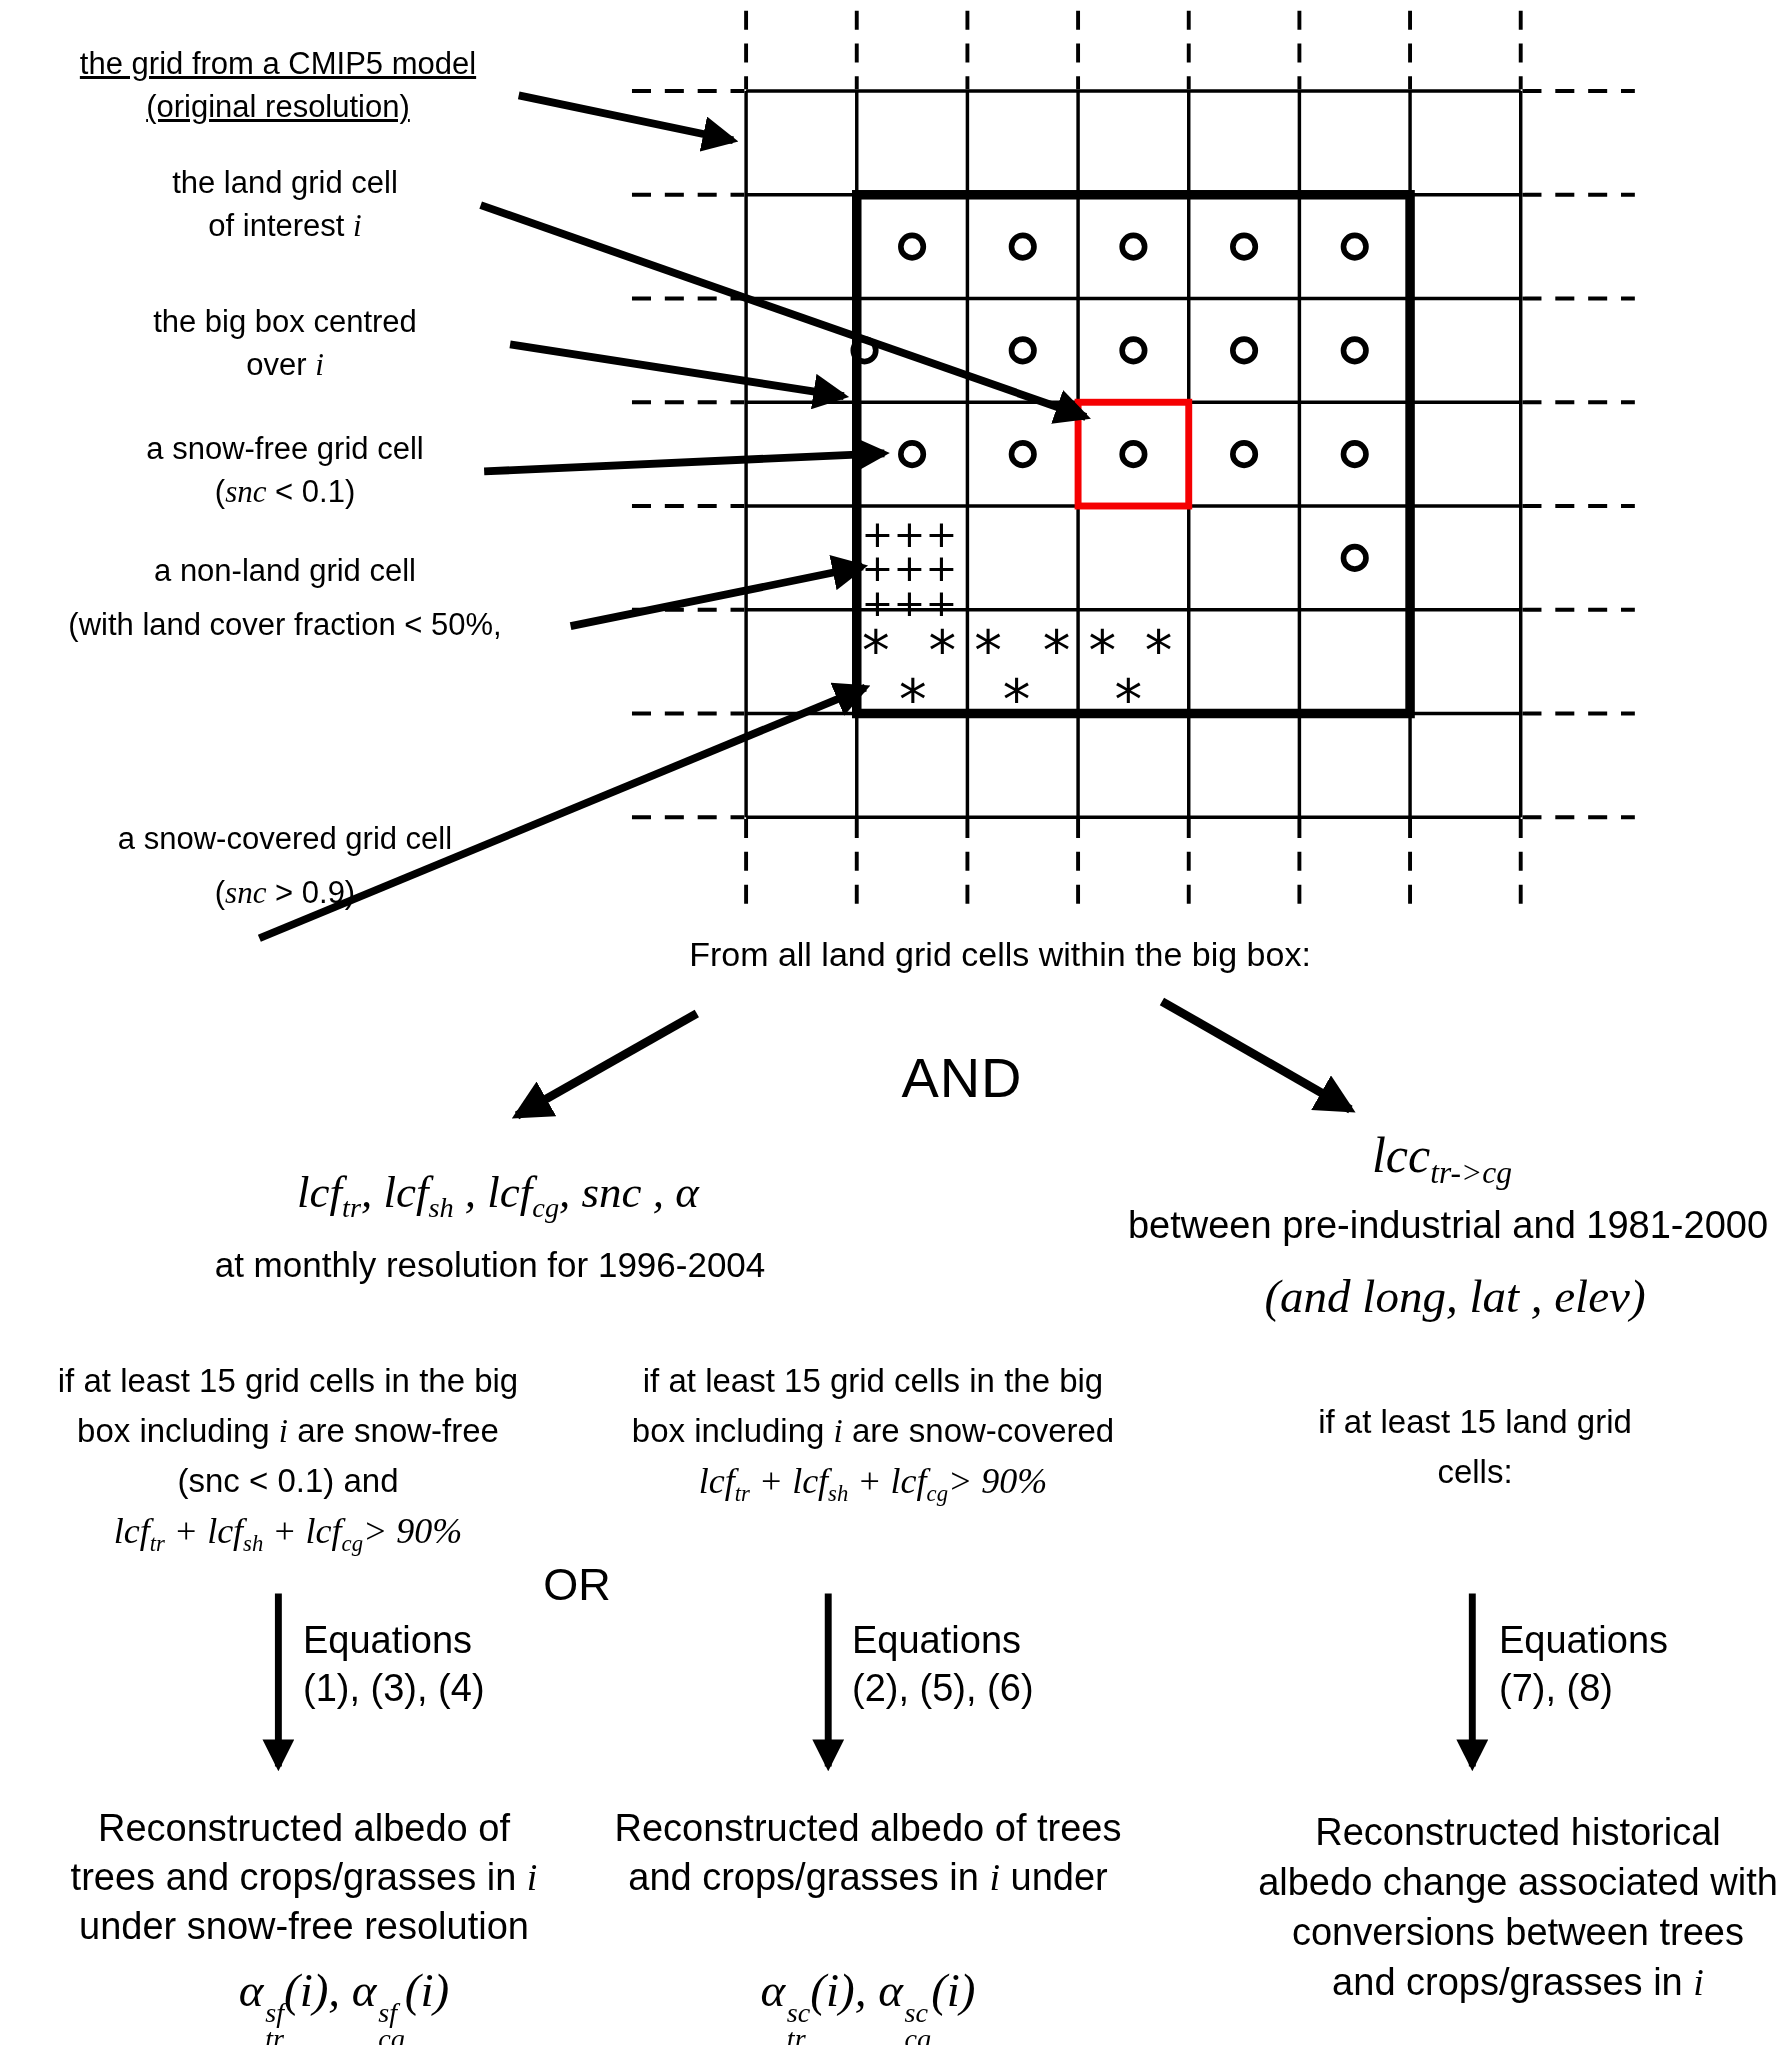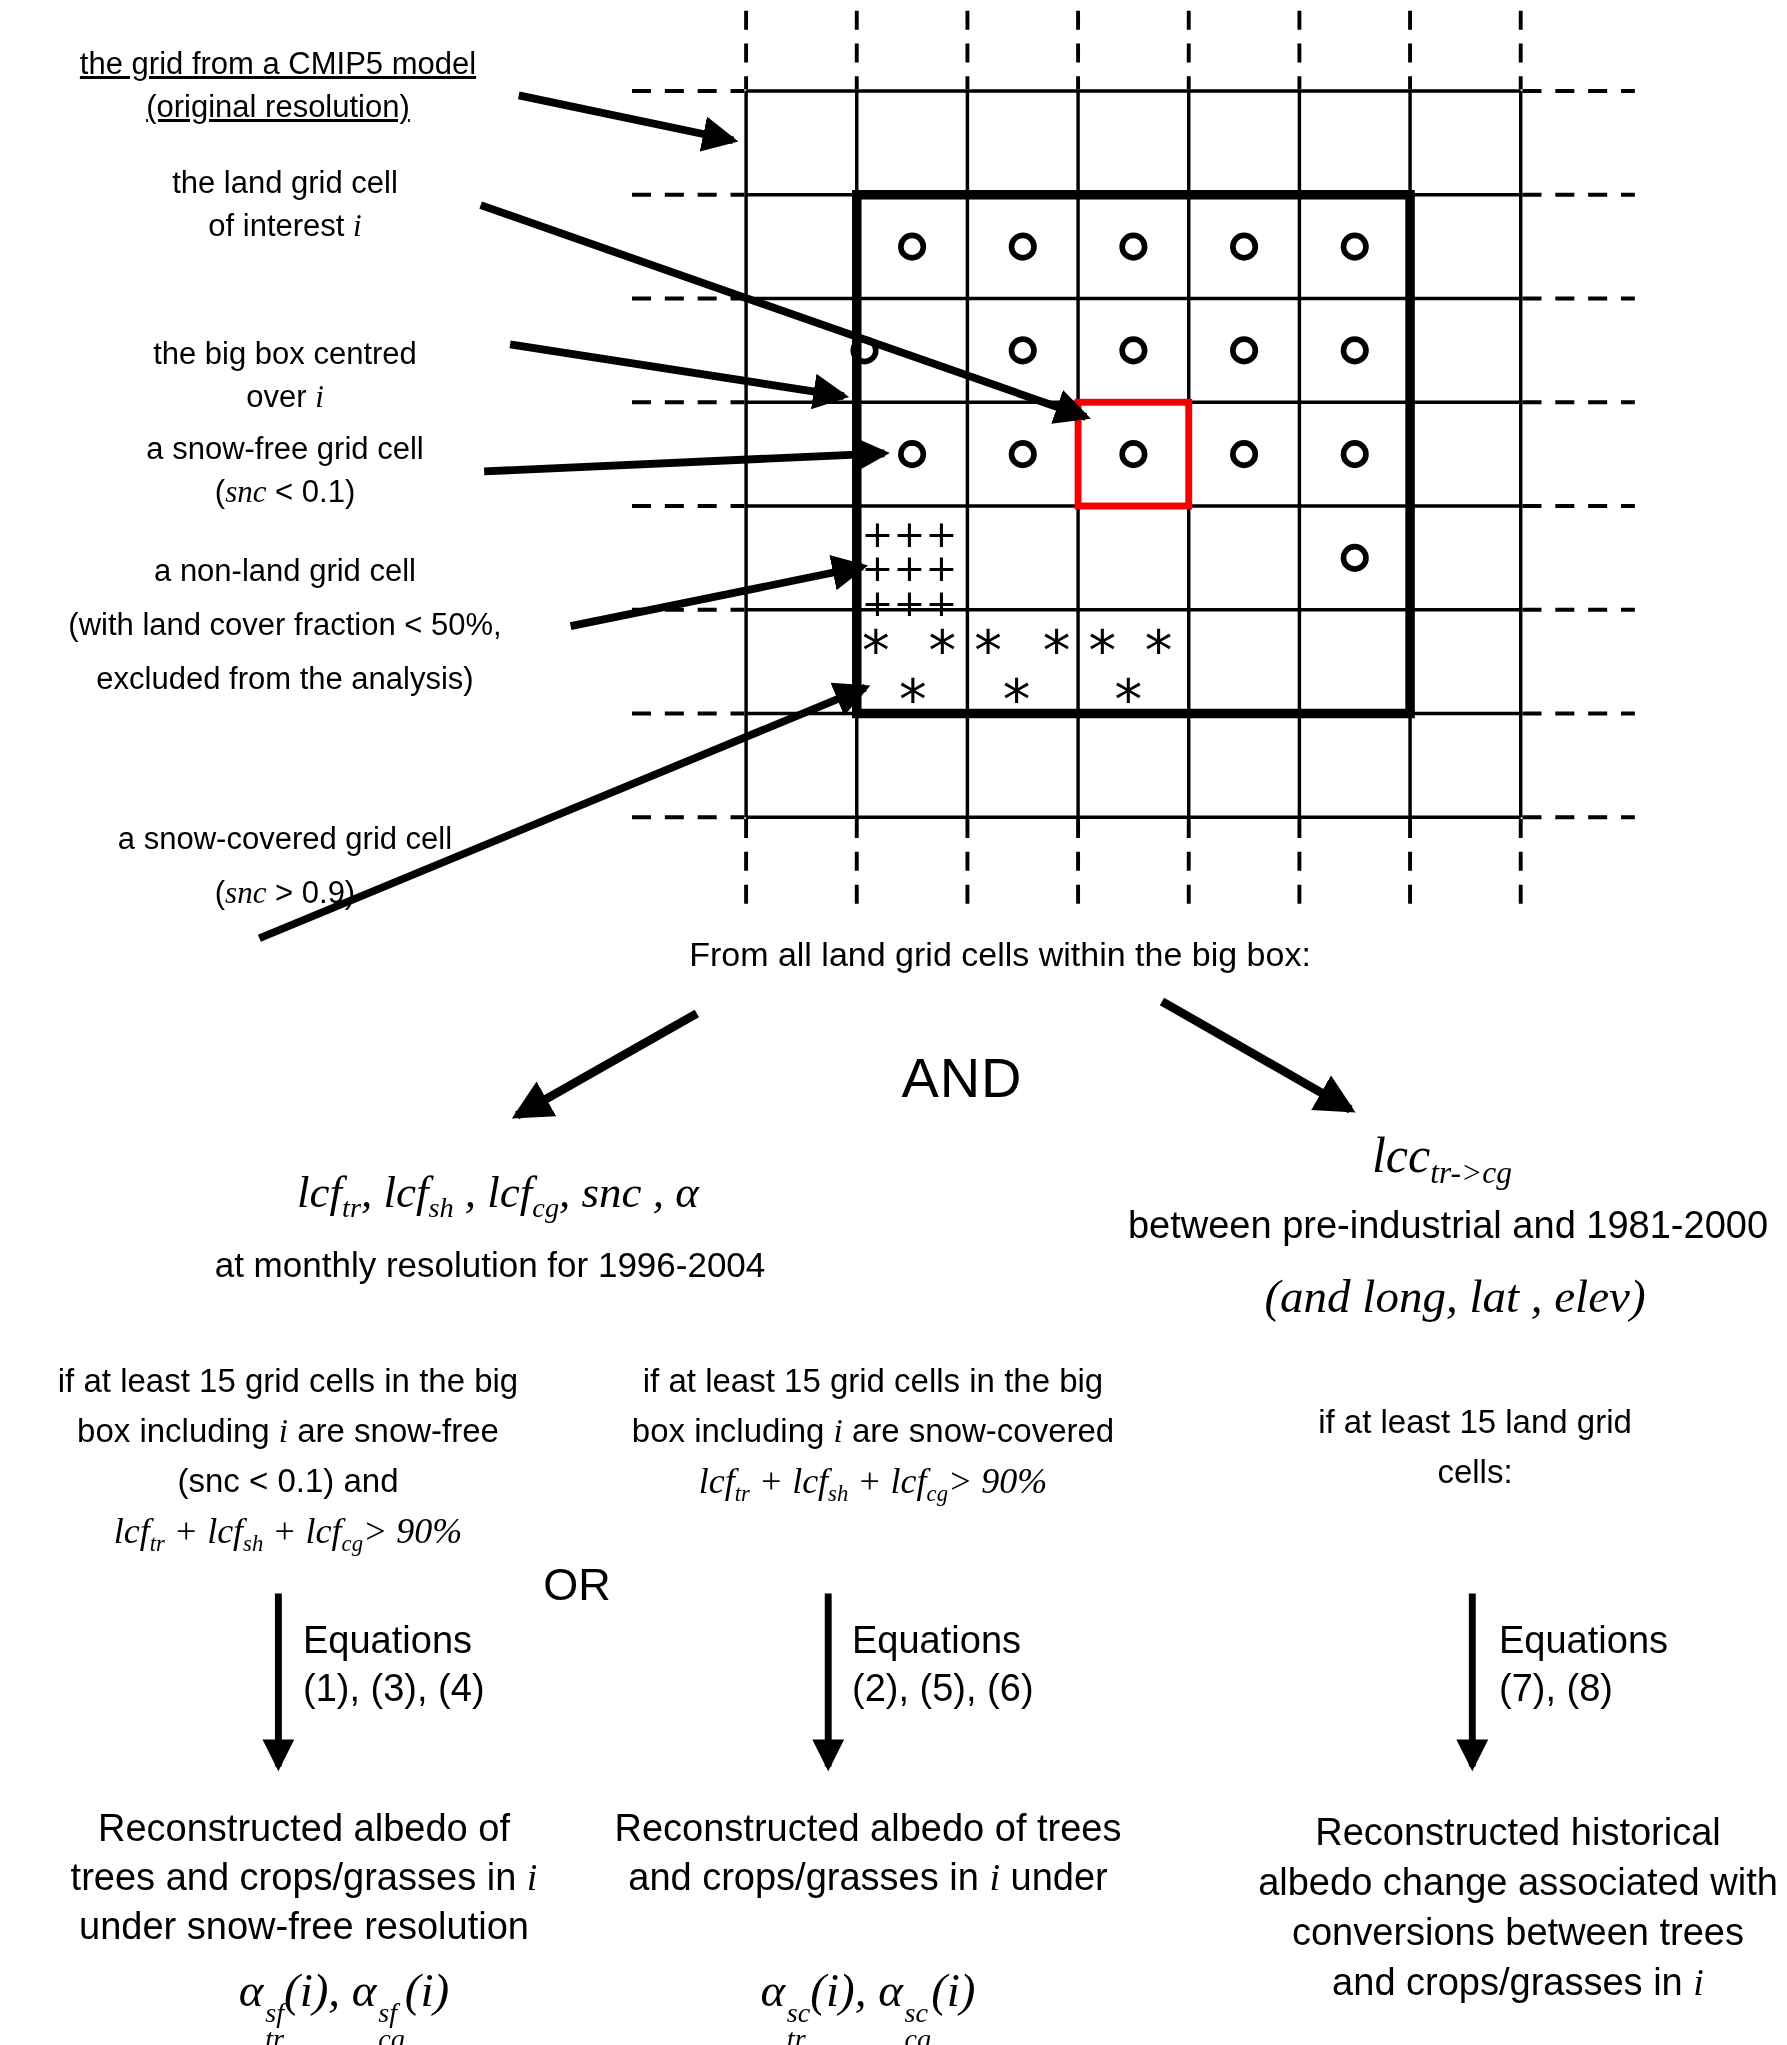--- a/index.html
+++ b/index.html
@@ -153,32 +153,31 @@
     </svg>
 
   <div class="tb sl" style="left:278px;top:42px;text-decoration:underline;">
     <div><span>the grid from a CMIP5 model</span></div>
     <div><span>(original resolution)</span></div>
   </div>
   <div class="tb sl" style="left:285px;top:161px;">
     <div><span>the land grid cell</span></div>
     <div><span>of interest </span><span class="m">i</span></div>
   </div>
-  <div class="tb sl" style="left:285px;top:300px;margin-top:32px;">
+  <div class="tb sl" style="left:285px;top:300px;">
     <div><span>the big box centred</span></div>
     <div><span>over </span><span class="m">i</span></div>
   </div>
   <div class="tb sl" style="left:285px;top:427px;">
     <div><span>a snow-free grid cell</span></div>
     <div><span>(</span><span class="m">snc</span><span> &lt; 0.1)</span></div>
   </div>
   <div class="tb sl lh62" style="left:285px;top:544px;">
     <div><span>a non-land grid cell</span></div>
     <div><span>(with land cover fraction &lt; 50%,</span></div>
-    <div><span>excluded from the analysis)</span></div>
   </div>
   <div class="tb sl lh62" style="left:285px;top:812px;">
     <div><span>a snow-covered grid cell</span></div>
     <div><span>(</span><span class="m">snc</span><span> &gt; 0.9)</span></div>
   </div>
 
   <div class="tb sent" style="left:1000px;top:935px;">From all land grid cells within the big box:</div>
   <div class="tb and" style="left:962px;top:1045px;">AND</div>
   <div class="tb or" style="left:577px;top:1559px;">OR</div>
 

